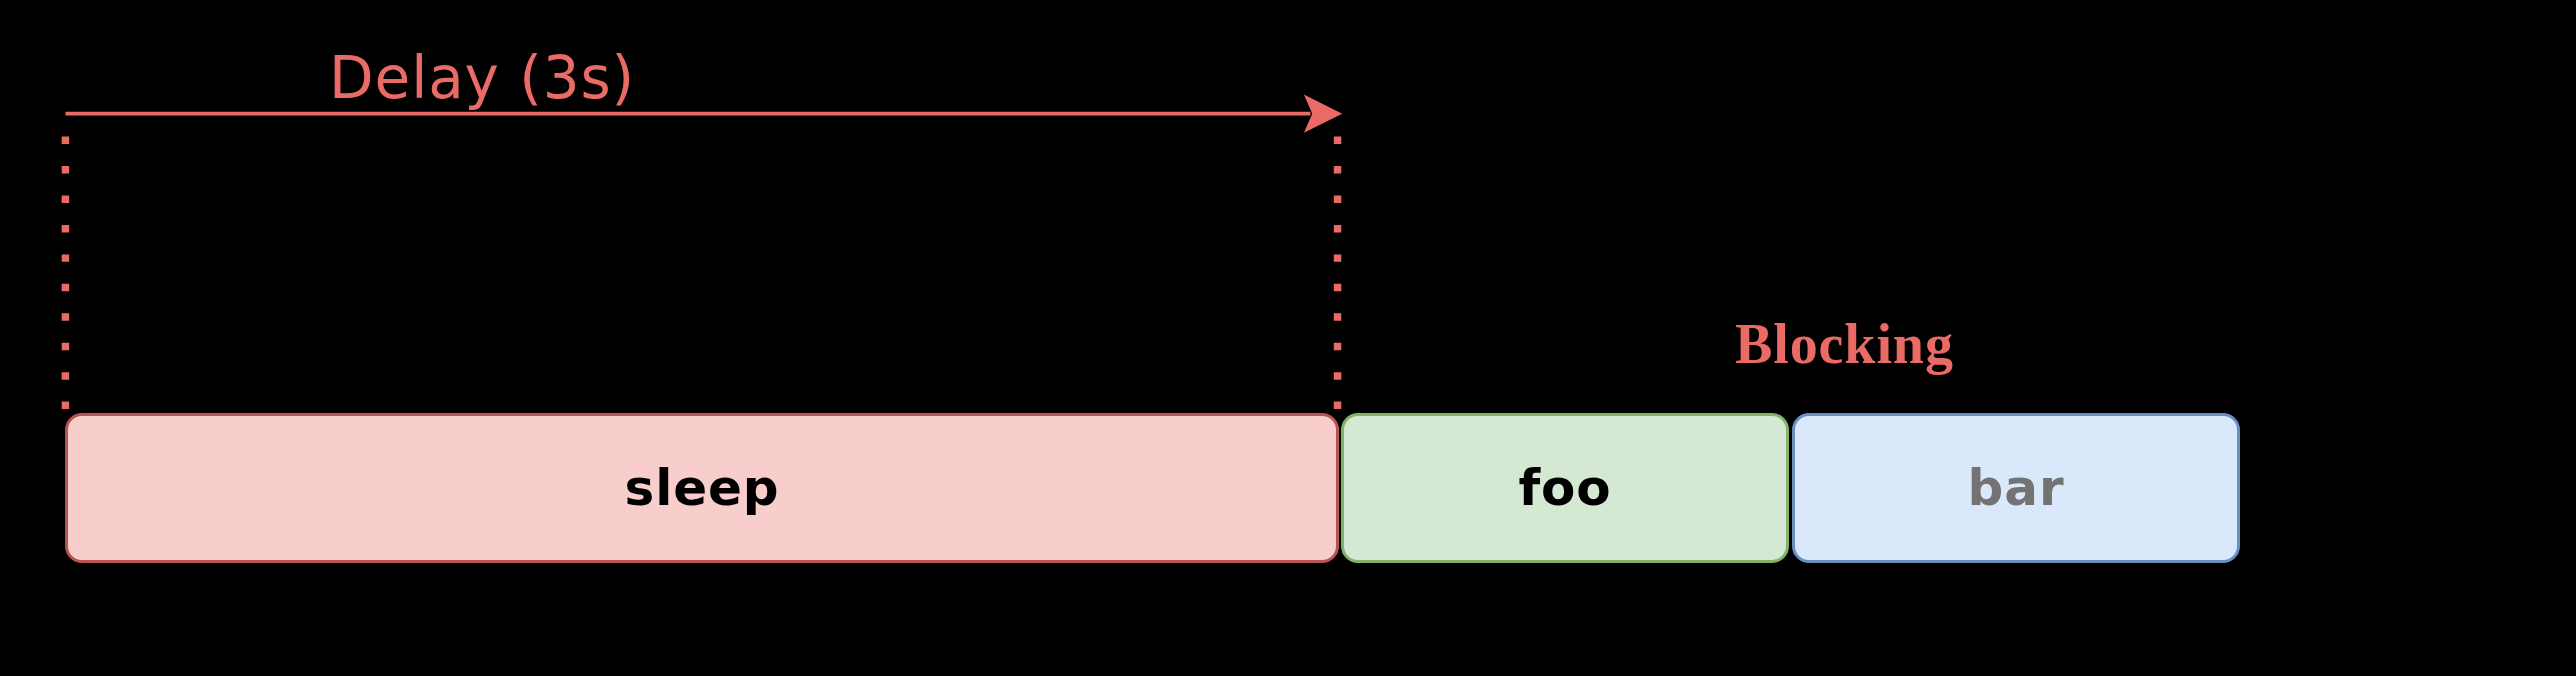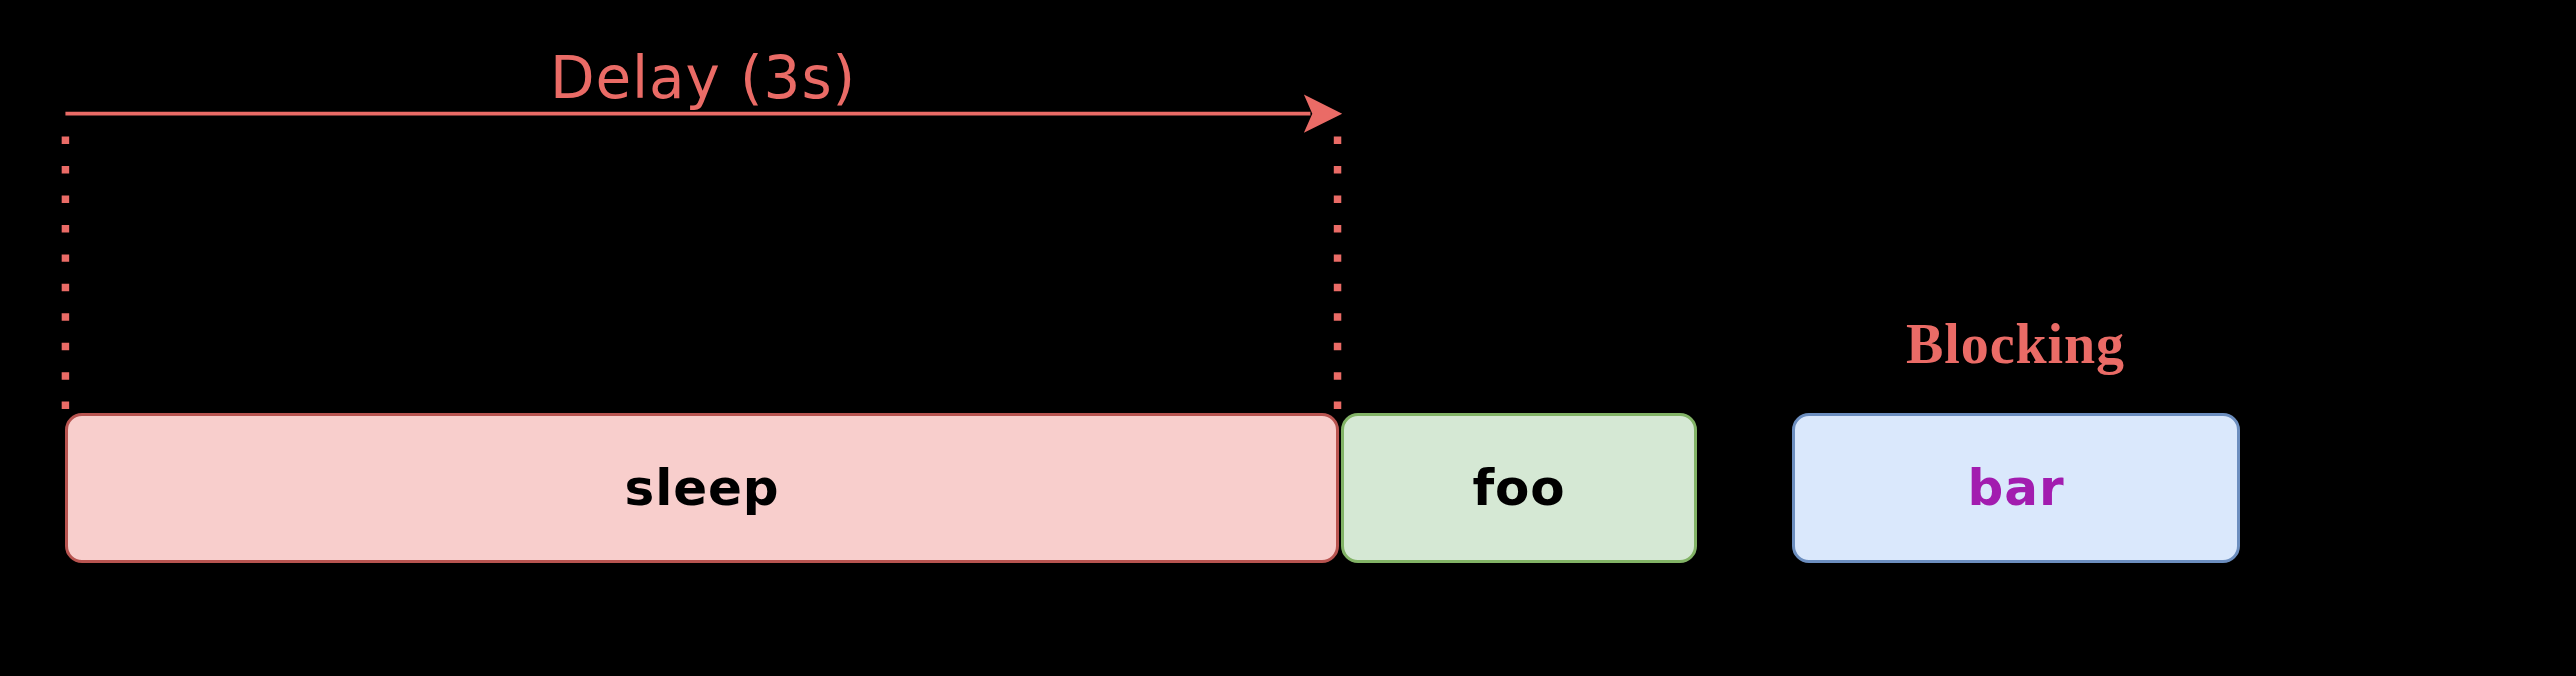--- a/index.html
+++ b/index.html
@@ -17,21 +17,21 @@
   .overlay-svg {
     position: absolute;
     left: 0;
     top: 0;
     width: 2576px;
     height: 677px;
     display: block;
   }
   .annotation {
     position: absolute;
-    text-align: center;
+    text-align: left;
     line-height: 1;
     white-space: nowrap;
     letter-spacing: 0.9px;
   }
   .annotation.delay {
     left: 329px;
     top: 49px;
     width: 748px;
     font-size: 58px;
     font-weight: 500;
@@ -55,21 +55,21 @@
     align-items: center;
     justify-content: center;
   }
   .block .block-label {
     font-size: 50px;
     font-weight: 700;
     color: #000;
     letter-spacing: 0.9px;
   }
   .block.sleep { left: 65px;   width: 1274px; }
-  .block.foo   { left: 1341px; width: 356px; align-items: center;  }
+  .block.foo   { left: 1341px; width: 448px; align-items: center;  }
   .block.bar   { left: 1792px; width: 448px;  }
 </style>
 </head>
 <body>
 
 <div class="canvas" style="background: rgb(0, 0, 0);">
 
   <svg class="overlay-svg" viewBox="0 0 2756 724" xmlns="http://www.w3.org/2000/svg">
     <line x1="70" y1="121.5" x2="1402" y2="121.5" stroke-width="4" style="stroke: rgb(234, 107, 102);"></line>
     <polygon points="1395,101 1436,121.5 1395,142 1404,121.5" style="fill: rgb(234, 107, 102);"></polygon>
@@ -83,17 +83,17 @@
 
   <div class="block sleep" style="background-color: rgb(248, 206, 204); border-color: rgb(184, 84, 80); text-align: center;">
     <span class="block-label" style="color: rgb(0, 0, 0);">sleep</span>
   </div>
 
   <div class="block foo" style="background-color: rgb(213, 232, 212); border-color: rgb(130, 179, 102);">
     <span class="block-label" style="color: rgb(0, 0, 0);">foo</span>
   </div>
 
   <div class="block bar" style="background-color: rgb(218, 232, 252); border-color: rgb(108, 142, 191);">
-    <span class="block-label" style="color: #a21caf;">bar</span>
+    <span class="block-label" style="color: #737373;">bar</span>
   </div>
 
 </div>
 
 
 </body></html>

